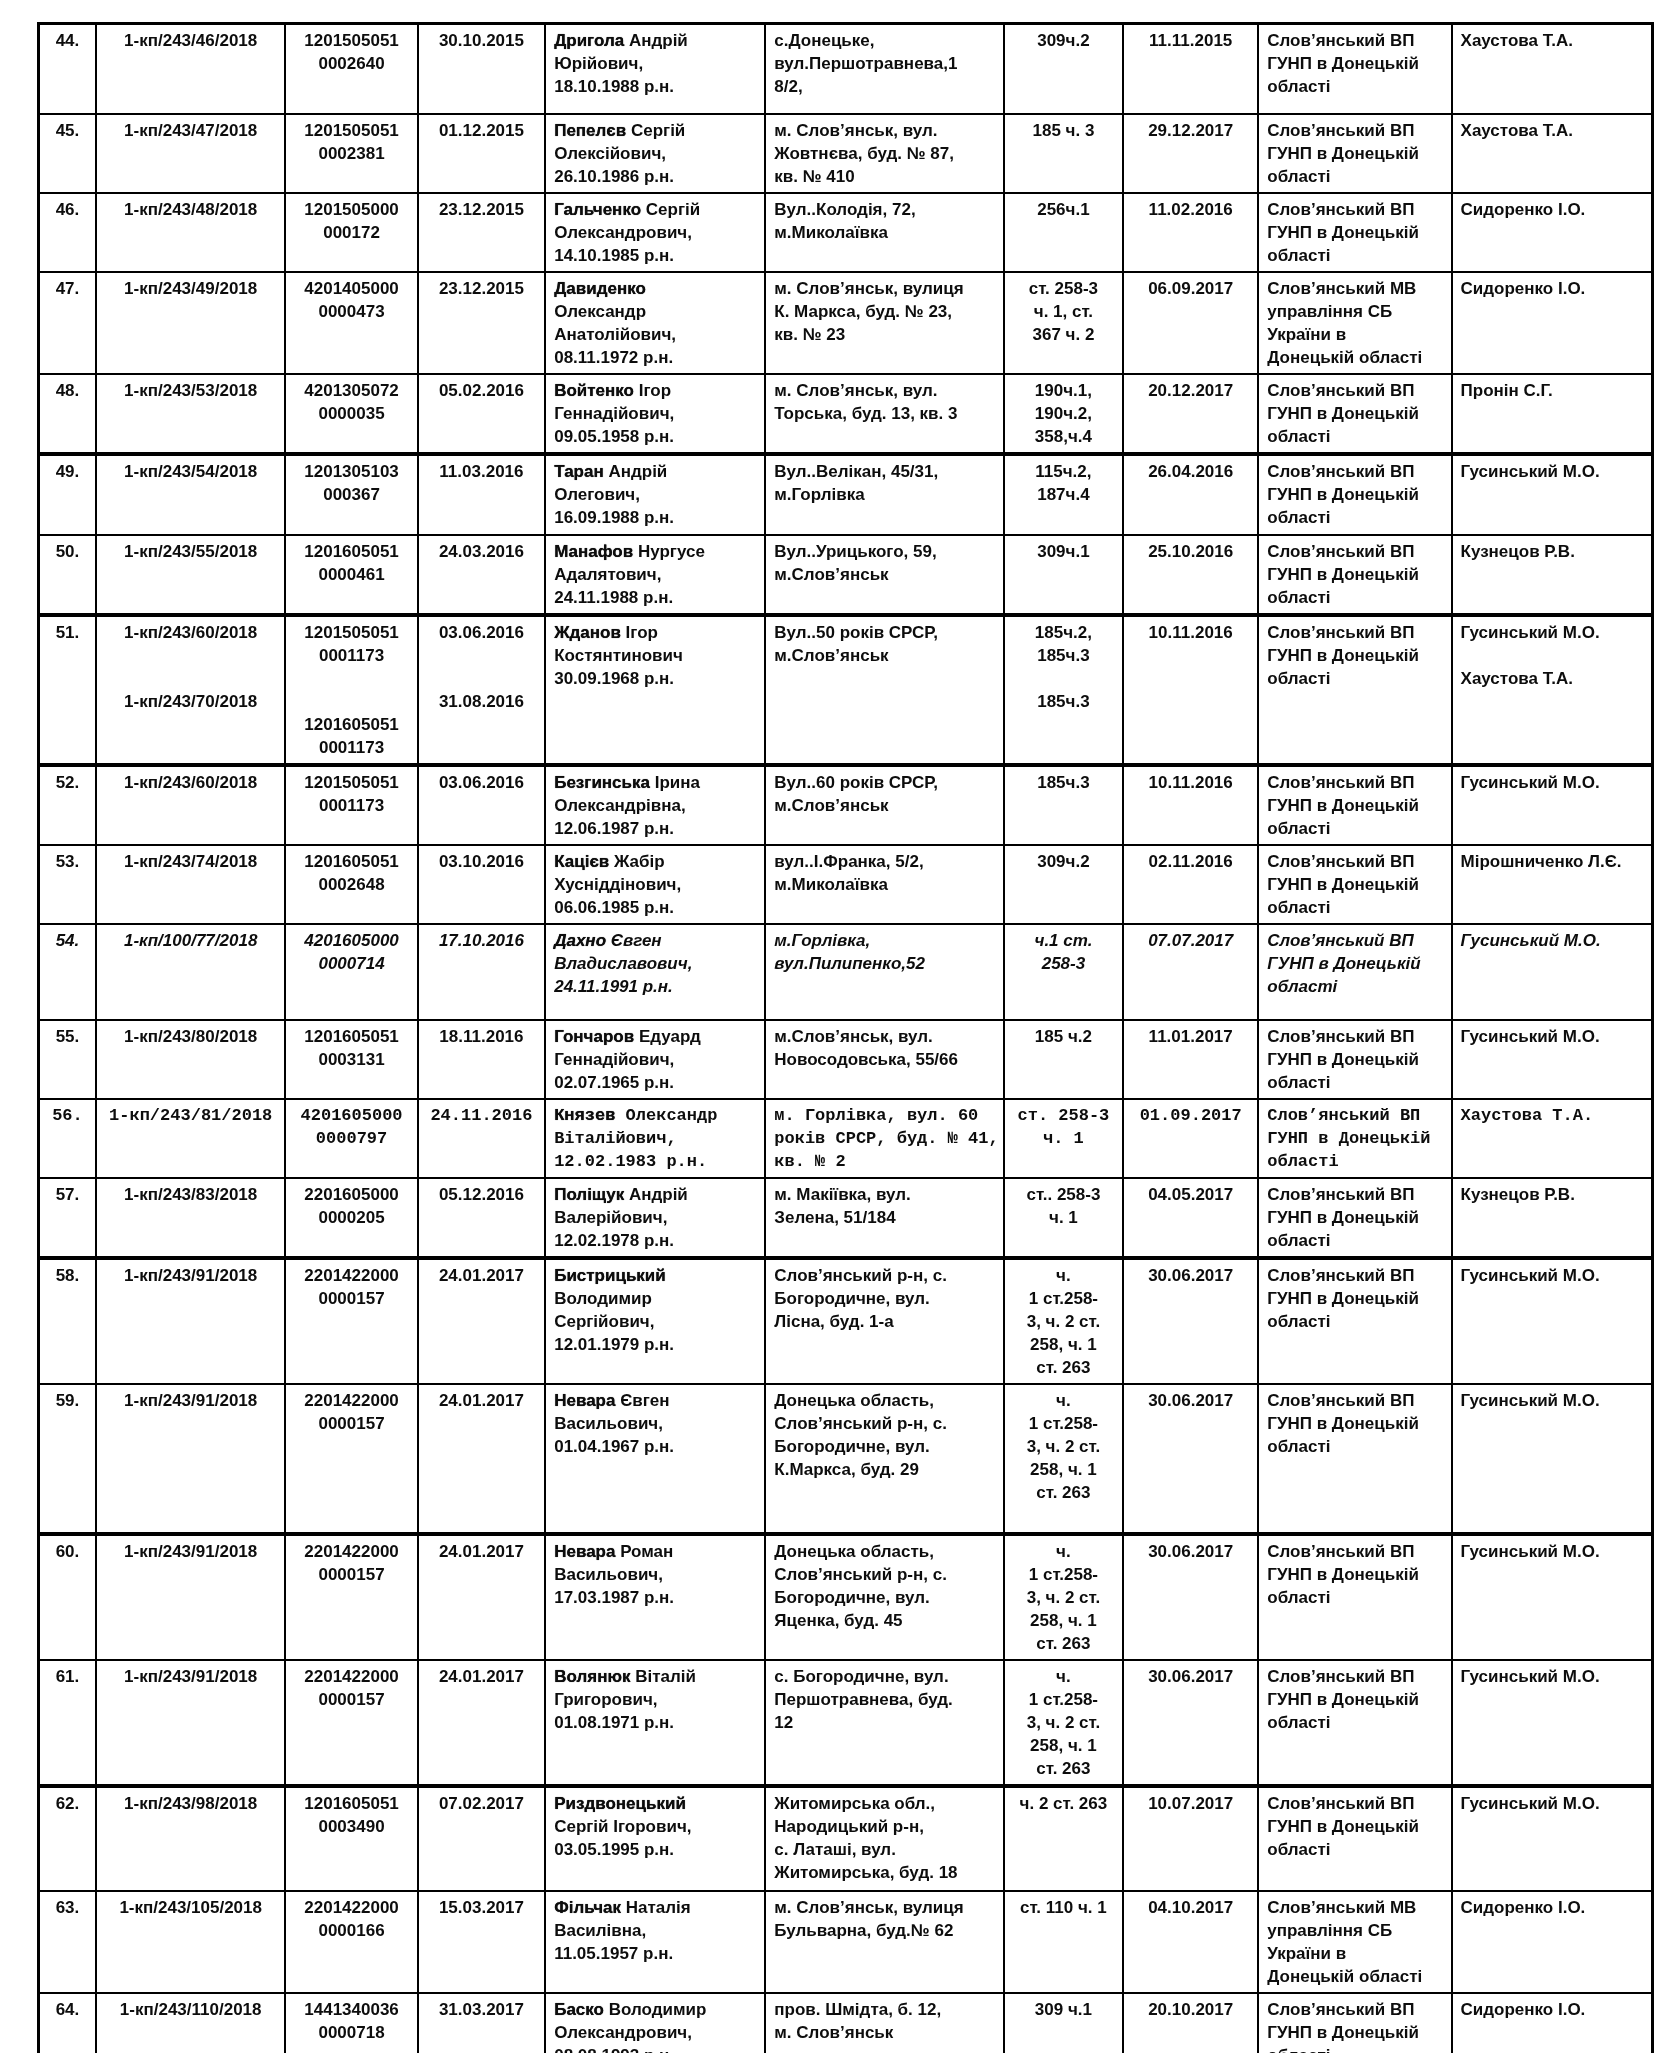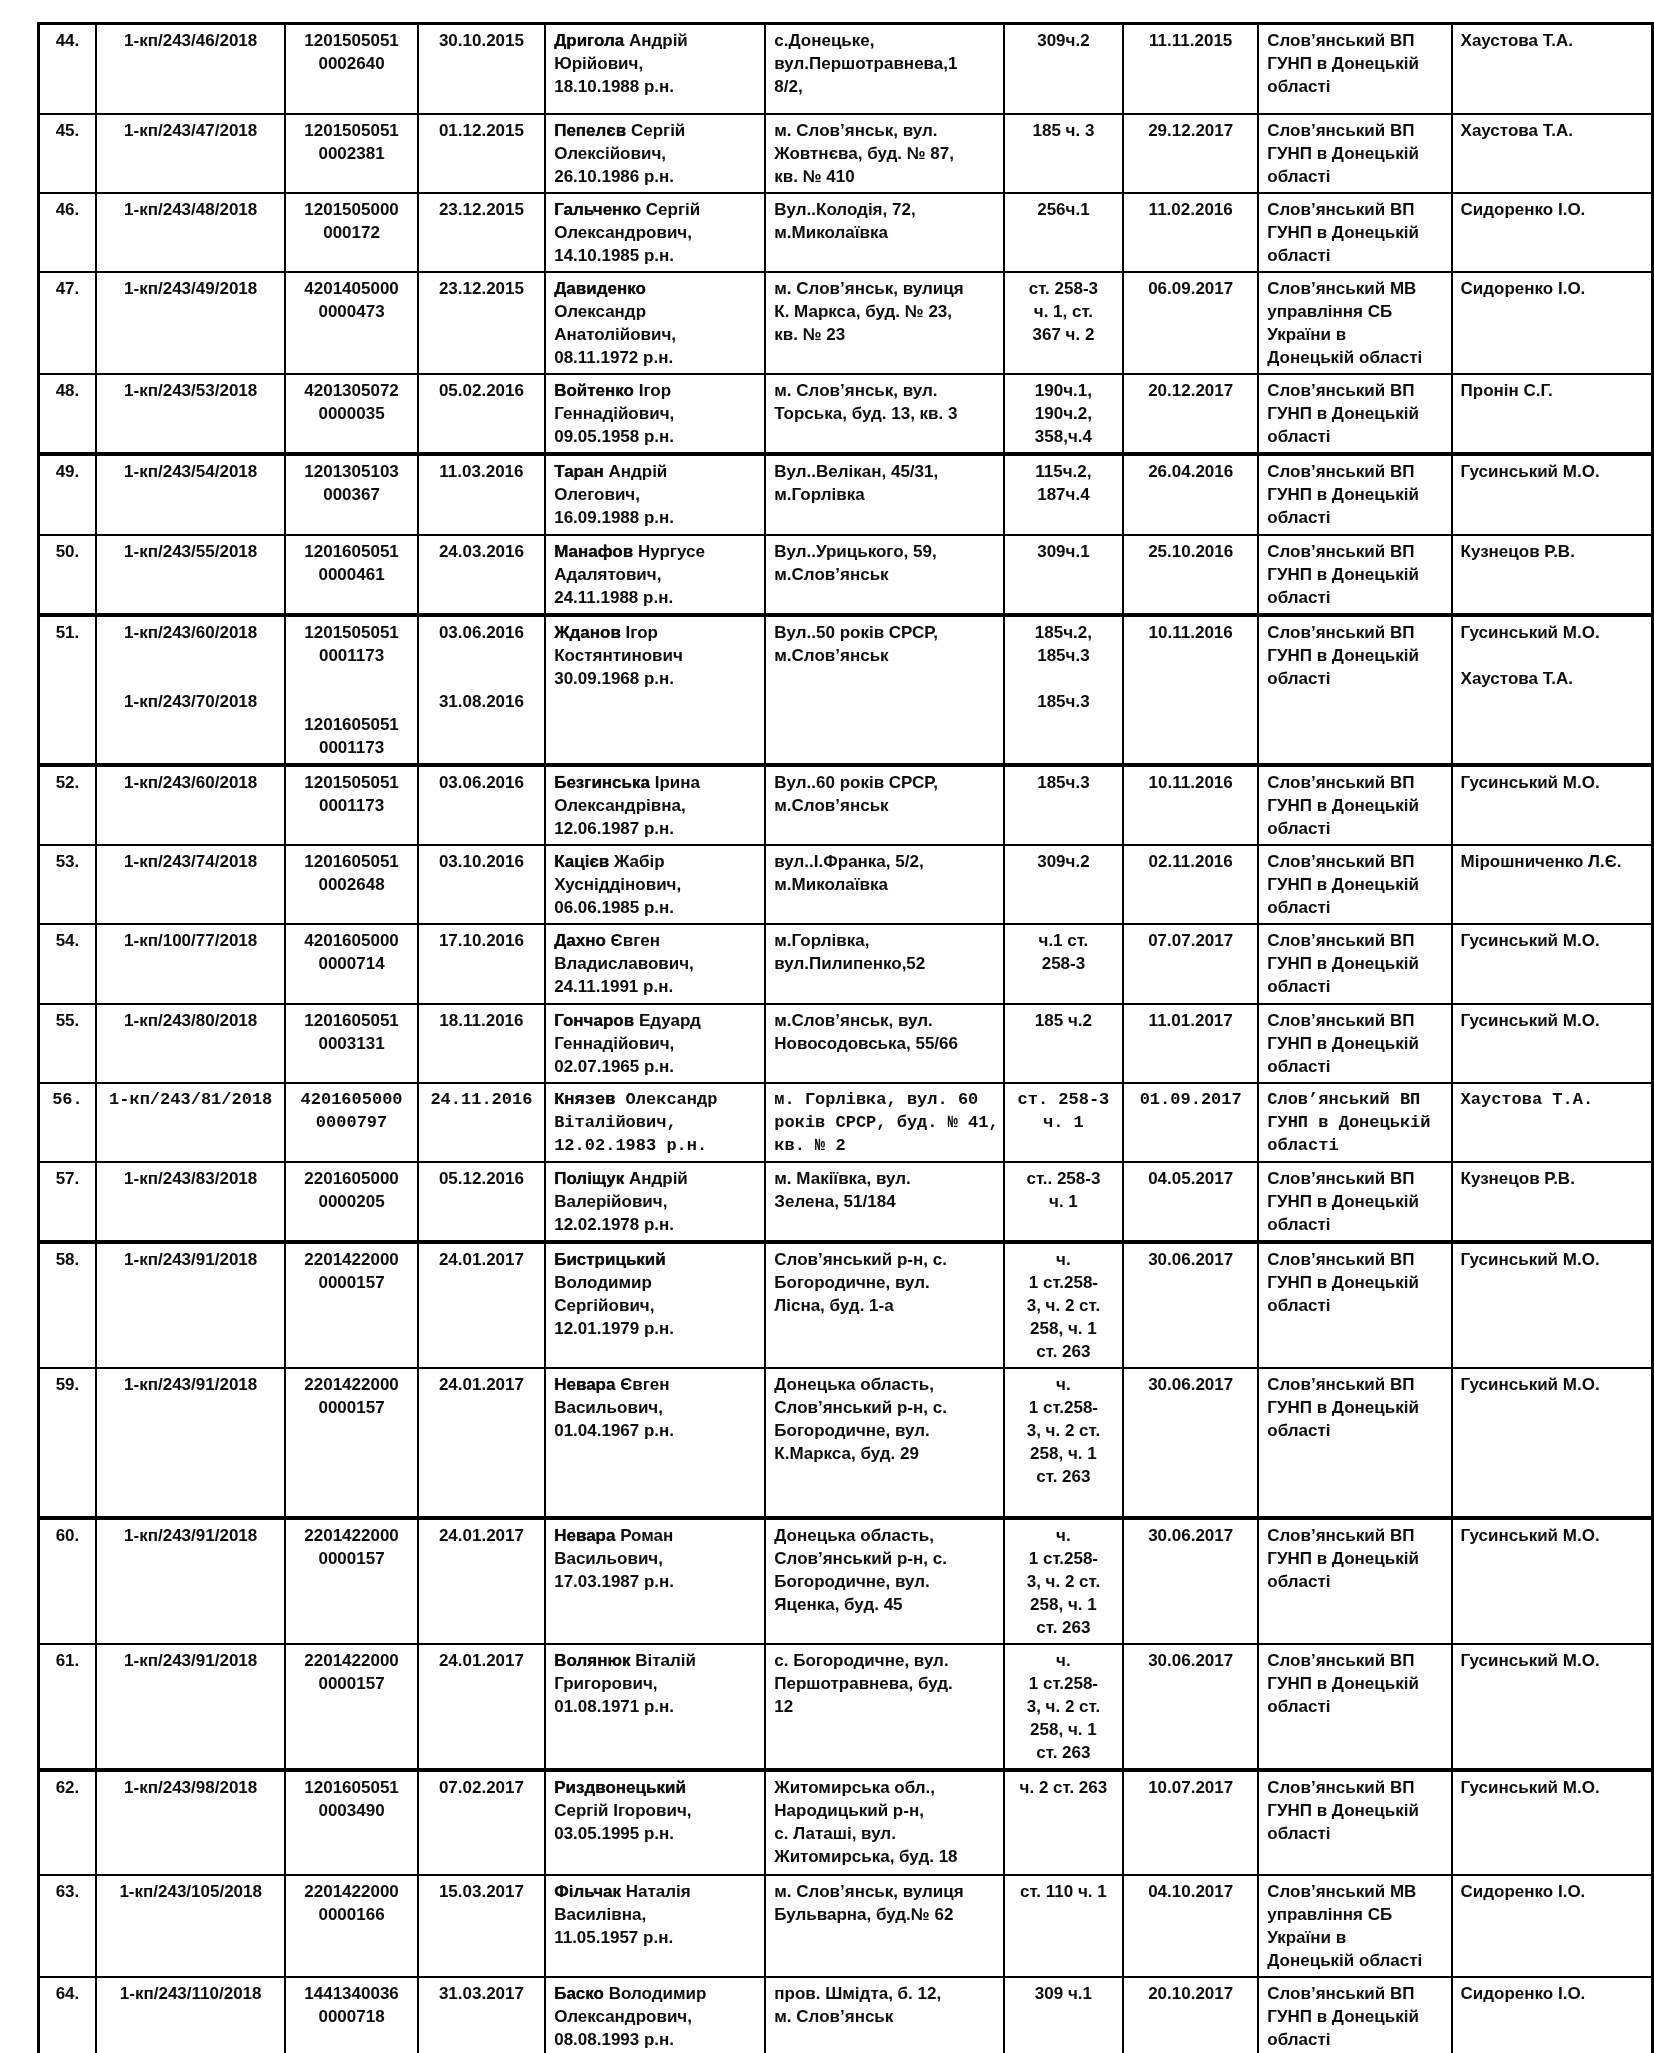--- a/index.html
+++ b/index.html
@@ -465,21 +465,21 @@
           </td>
           <td class="c-org">
             <div class="line">Слов’янський ВП</div>
             <div class="line">ГУНП в Донецькій</div>
             <div class="line">області</div>
           </td>
           <td class="c-judge">
             <div class="line">Мірошниченко Л.Є.</div>
           </td>
         </tr>
-        <tr style="height: 80px;">
+        <tr style="height: 96px; font-style: italic;">
           <td class="c-num">
             <div class="line">54.</div>
           </td>
           <td class="c-case">
             <div class="line">1-кп/100/77/2018</div>
           </td>
           <td class="c-reg">
             <div class="line">4201605000</div>
             <div class="line">0000714</div>
           </td>

